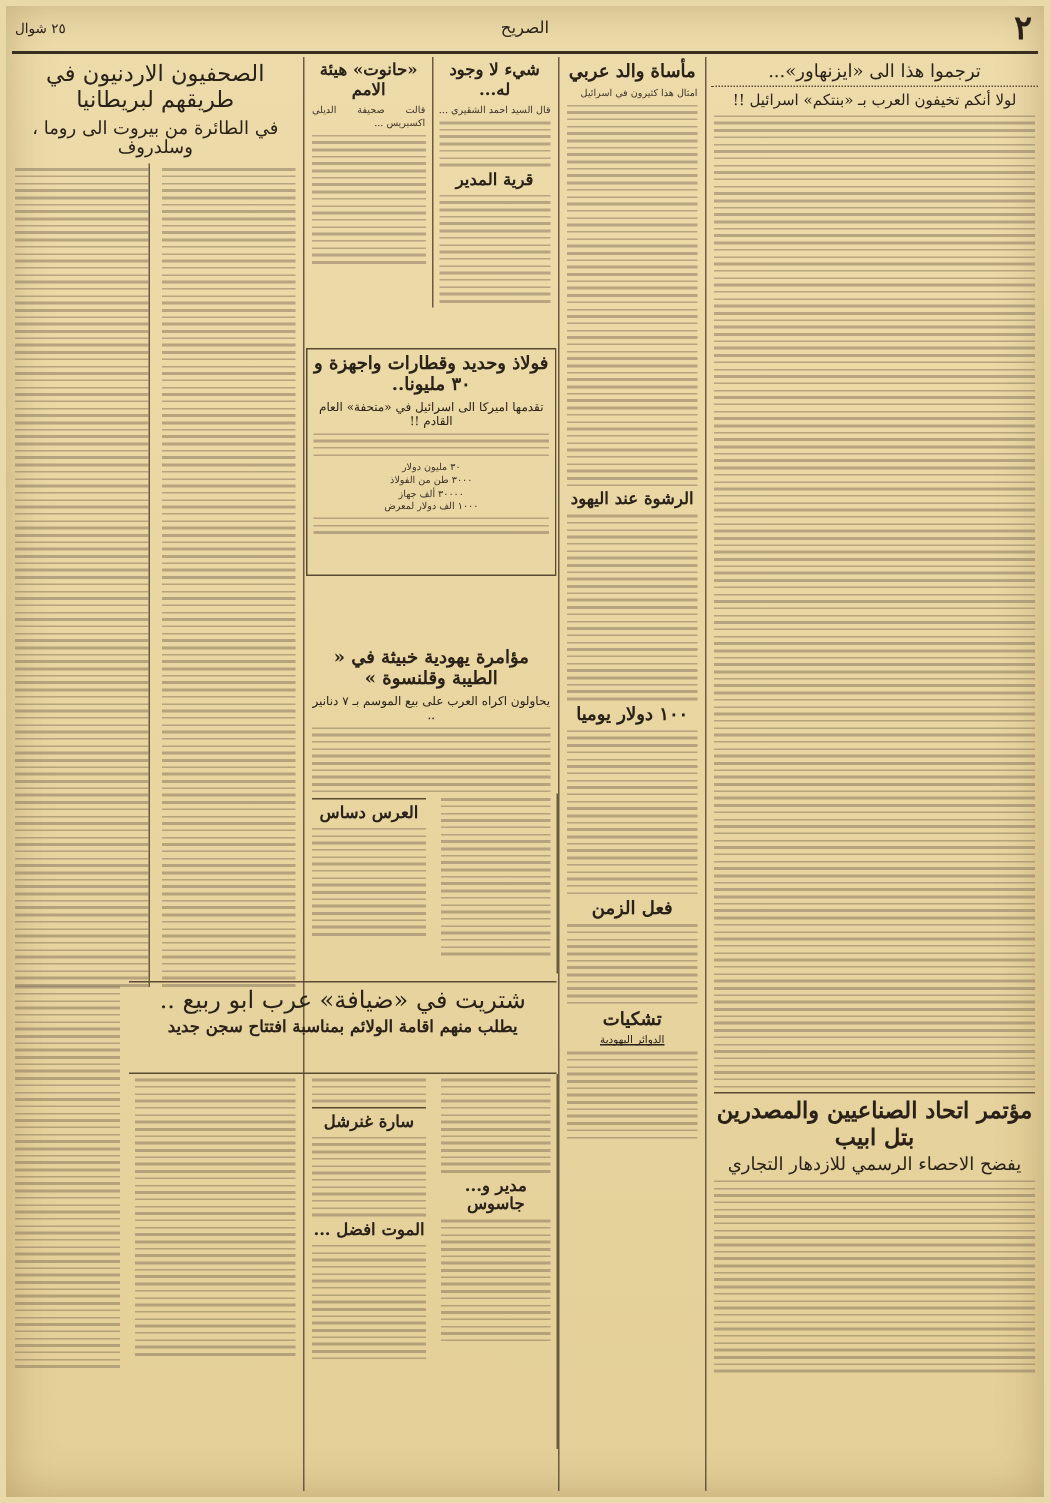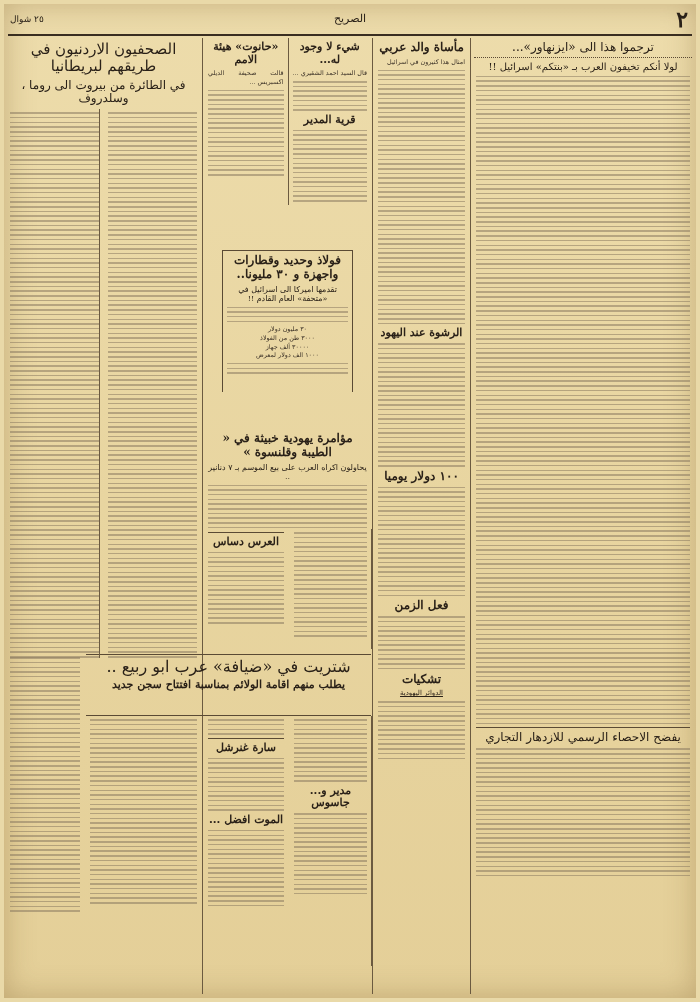--- a/index.html
+++ b/index.html
@@ -10,21 +10,21 @@
   .masthead .paper{position:absolute;left:50%;transform:translateX(-50%);top:8px;font-size:11px;}
   .masthead .date{position:absolute;left:6px;top:10px;font-size:9px;}
   .rule{position:absolute;left:4px;right:4px;top:30px;border-top:2px solid #3a2e20;}
   .col{position:absolute;top:34px;direction:rtl;overflow:hidden;}
   .vline{position:absolute;top:34px;bottom:4px;border-left:1px solid #6b5a40;}
   .hl{font-weight:bold;text-align:center;line-height:1.15;margin:3px 2px;}
   .sub{text-align:center;font-size:10px;margin:2px 4px 4px;}
   .txt{font-size:6.4px;line-height:8.6px;text-align:justify;margin:0 4px;color:#3b3126;}
   .lines{margin:0 4px;}
   .lines div{height:1.5px;background:#8a7a60;margin:3.2px 0;opacity:.55;}
-  .box{border:1px solid #5a4a34;margin:18px;}
+  .box{border:1px solid #5a4a34;margin:0;}
   .sep{border-top:1px solid #5a4a34;margin:3px 4px;}
 </style>
 </head>
 <body>
 
 <div class="page">
 
   <div class="masthead">
     <span class="pageno">٢</span>
     <span class="paper">الصريح</span>
@@ -174,20 +174,21 @@
         <div></div>
         <div></div>
         <div></div>
         <div></div>
         <div></div>
         <div></div>
         <div></div>
         <div></div>
     </div>
     <div class="sep"></div>
+    <div class="hl" style="font-size:15px;">مؤتمر اتحاد الصناعيين والمصدرين بتل ابيب</div>
     <div class="hl" style="font-size:12px;font-weight:normal;">يفضح الاحصاء الرسمي للازدهار التجاري</div>
     <div class="lines">
       <div></div>
         <div></div>
         <div></div>
         <div></div>
         <div></div>
         <div></div>
         <div></div>
         <div></div>

